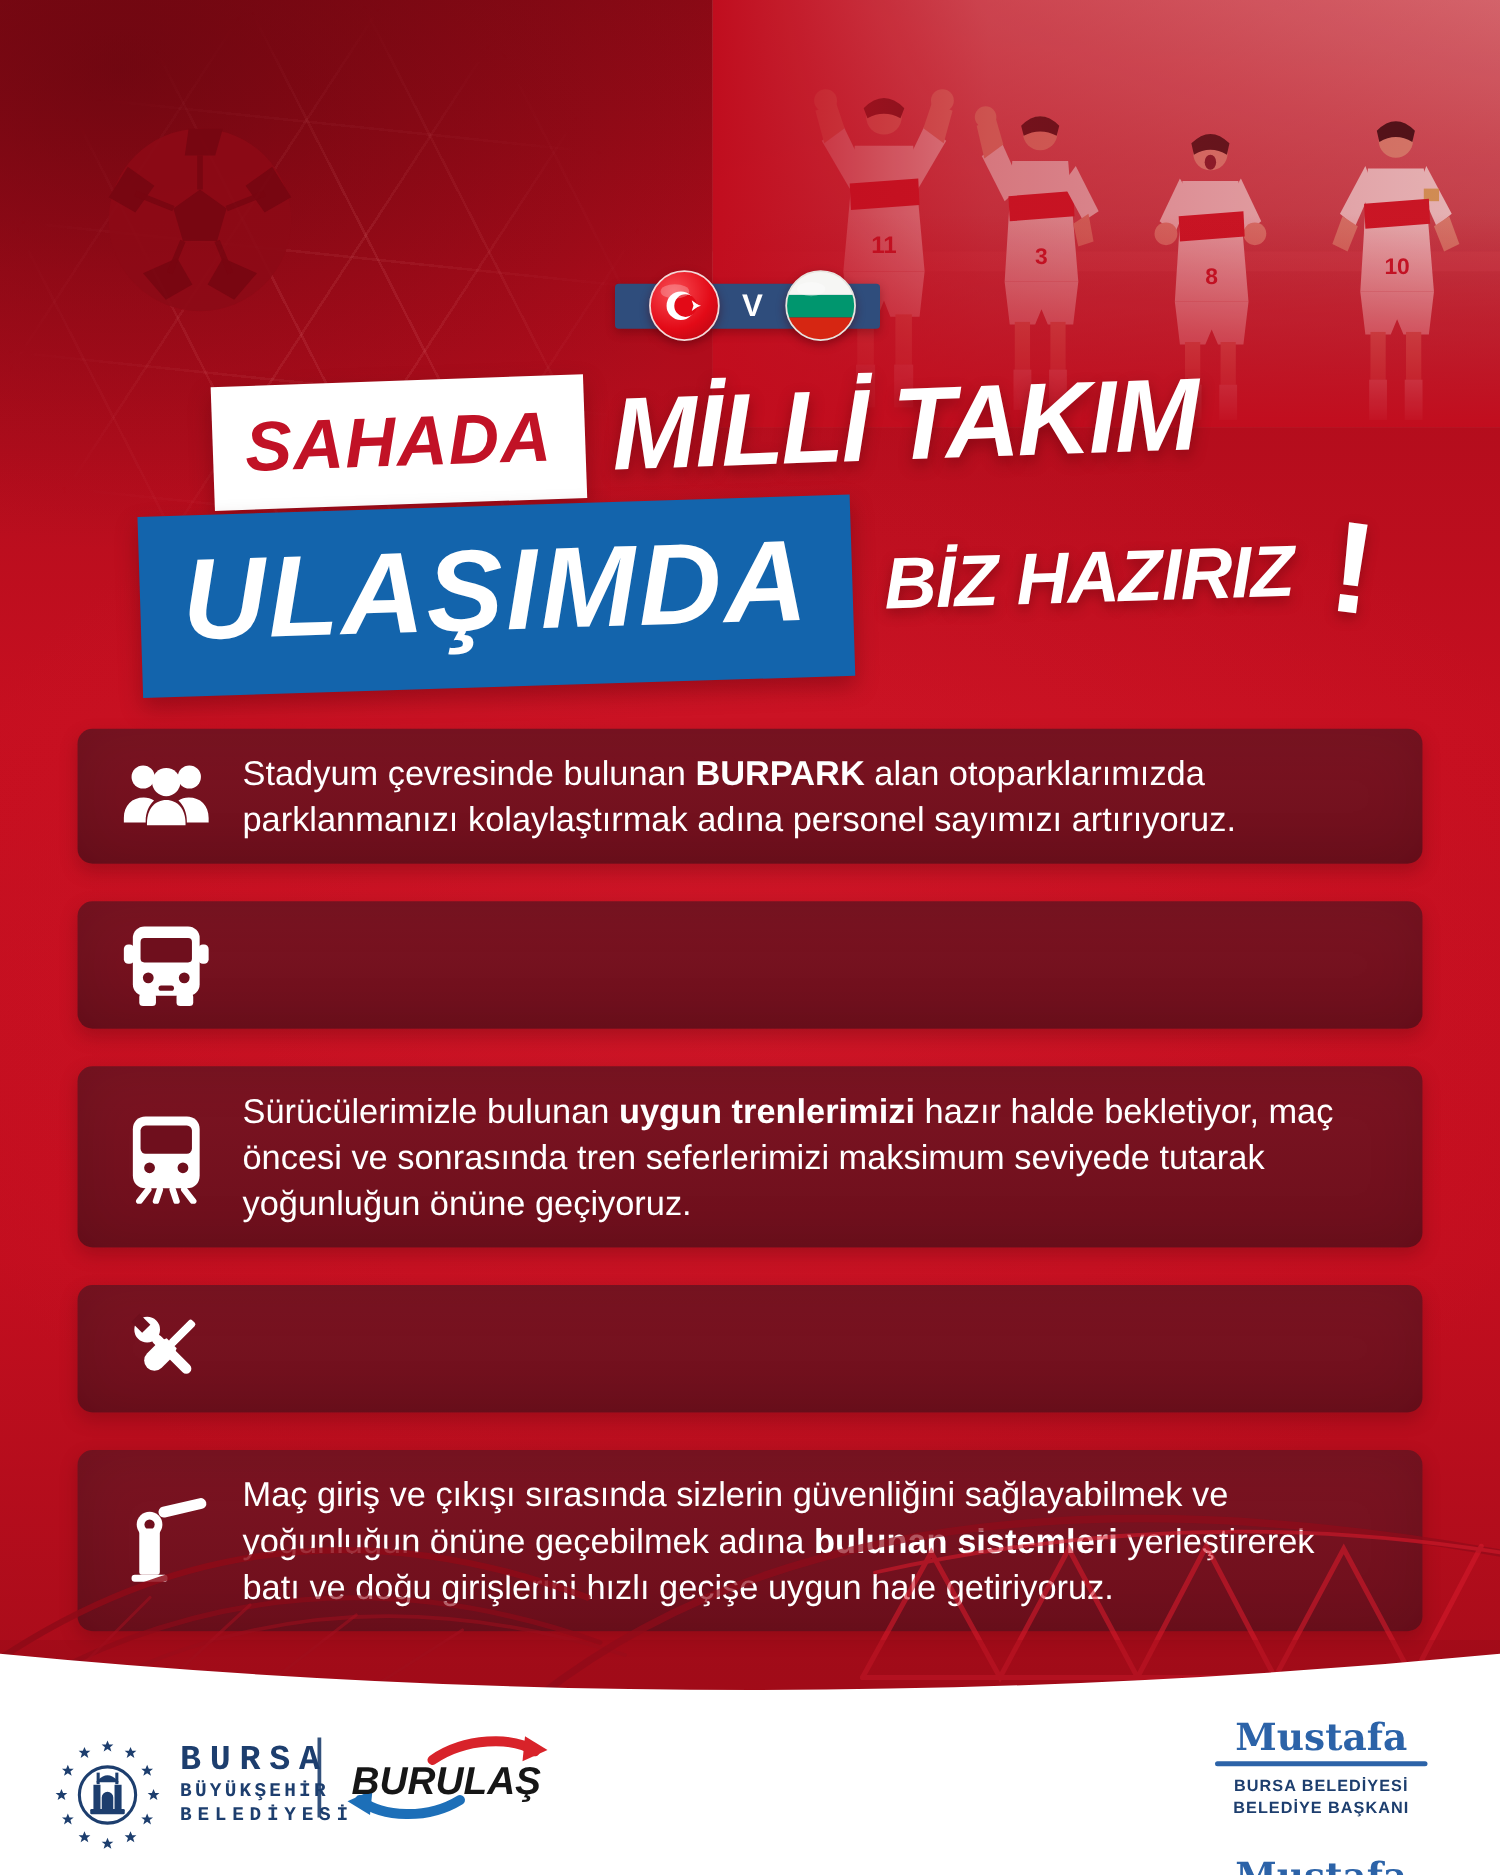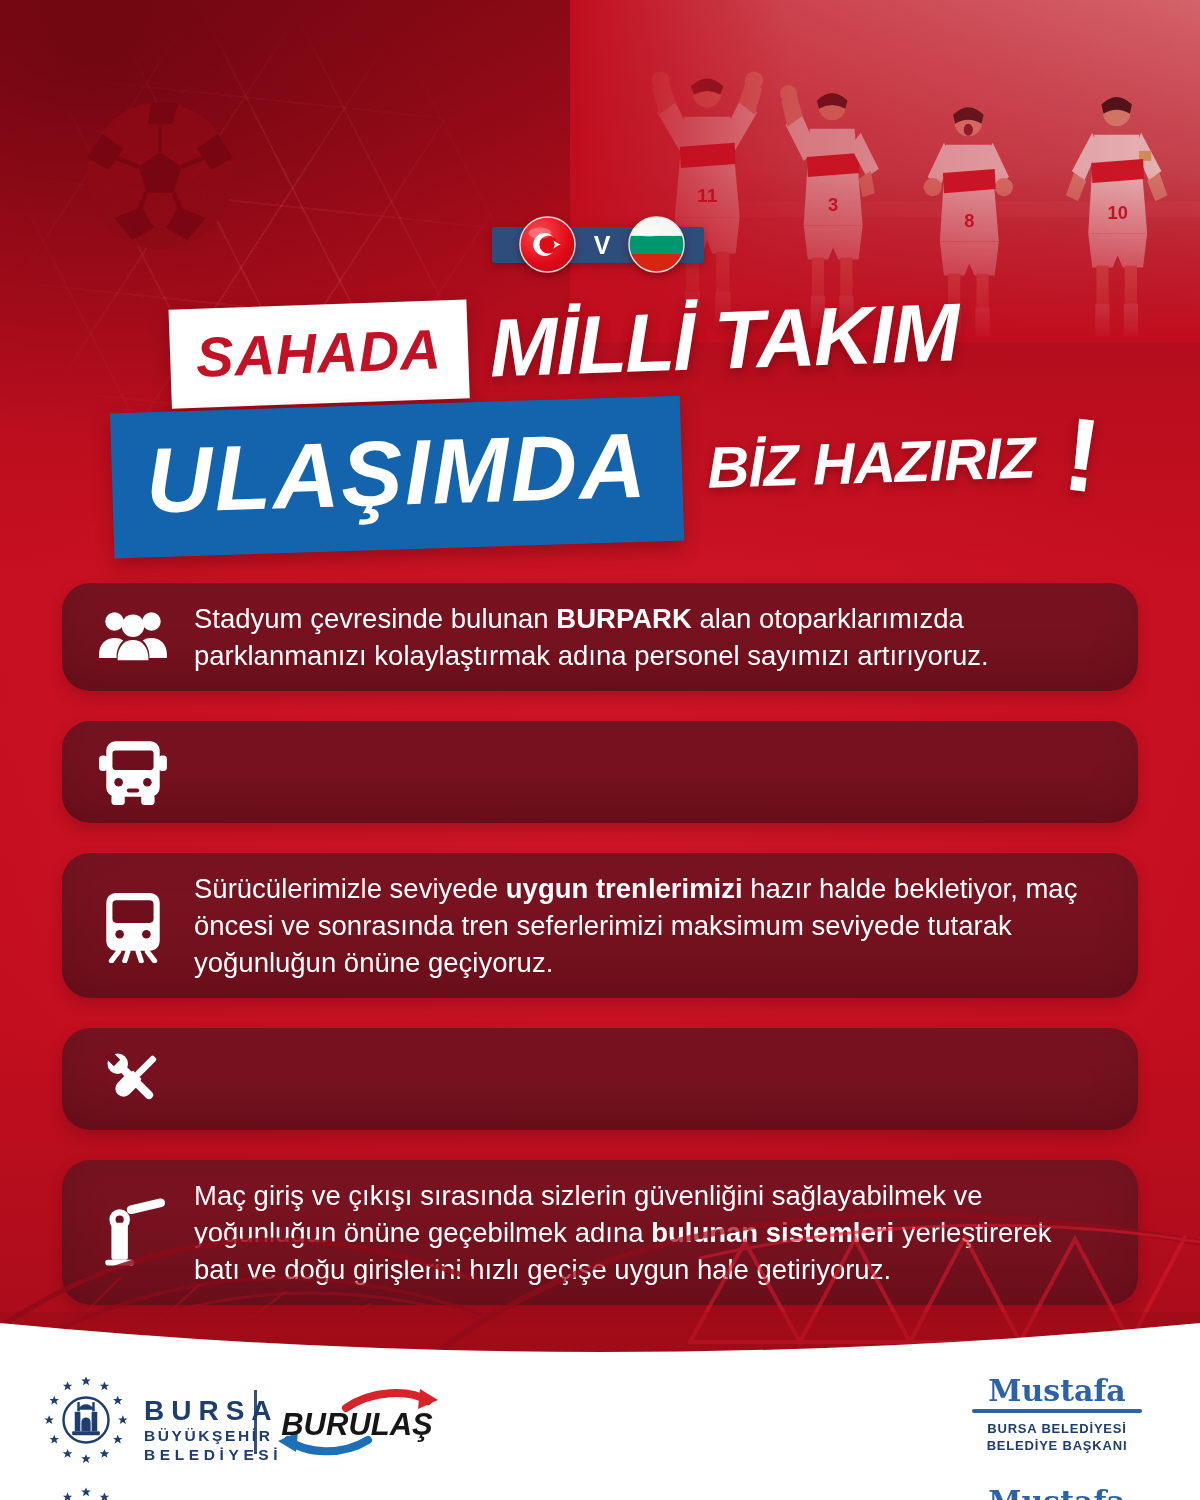--- a/index.html
+++ b/index.html
@@ -53,37 +53,37 @@
     font-weight:bold; font-style:italic; font-size:92px; letter-spacing:2px;
     box-shadow:0 8px 18px rgba(70,0,8,.35);
   }
   .h-mid { color:#fff; font-weight:bold; font-style:italic; font-size:58px; letter-spacing:-1px; text-shadow:0 4px 10px rgba(70,0,8,.4); }
   .h-exclaim { color:#fff; font-weight:bold; font-size:104px; transform:rotate(9deg); margin-left:4px; text-shadow:0 4px 10px rgba(70,0,8,.4); }
 
   
   .cards { position:absolute; left:62px; top:583px; width:1076px; display:flex; flex-direction:column; gap:30px; }
   .card {
     position:relative; background:linear-gradient(180deg,#7c1422 0%, #6e0f1c 100%);
-    border-radius:28px; padding:17px 44px 17px 132px; min-height:102px;
+    border-radius:12px; padding:17px 44px 17px 132px; min-height:102px;
     display:flex; align-items:center;
     box-shadow:0 6px 14px rgba(90,5,12,.30), inset 0 0 46px rgba(0,0,0,.12);
   }
   .card-icon { position:absolute; left:34px; top:50%; transform:translateY(-50%); width:74px; height:74px; }
   .card p { color:#fff; font-size:27.5px; line-height:37px; font-weight:normal; max-width:915px; }
   .card p b { font-weight:bold; }
 
   
   .curve { position:absolute; left:0; top:1295px; width:1200px; height:70px; display:block; }
   .white-base { position:absolute; left:0; top:1362px; width:1200px; height:138px; background:#fff; }
 
   .footer-row { position:absolute; left:0; width:1200px; height:100px; }
   .footer-row.main { top:1376px; }
   .footer-row.repeat { top:1487px; }
 
-  .bb-logo { position:absolute; left:44px; top:0; display:flex; align-items:flex-end; }
+  .bb-logo { position:absolute; left:44px; top:16px; display:flex; align-items:flex-start;font-family:Liberation Mono, monospace; }
   .bb-emblem { width:84px; height:88px; }
   .bb-text { margin-left:16px; color:#1d3e6e; padding-top:2px; }
   .bb-line1 { font-size:28px; font-weight:bold; letter-spacing:7px; line-height:30px; }
   .bb-line2 { font-size:15.5px; font-weight:bold; letter-spacing:2.6px; line-height:19px; }
   .bb-line3 { font-size:15.5px; font-weight:bold; letter-spacing:4.6px; line-height:19px; }
   .logo-divider { position:absolute; left:254px; top:14px; width:3px; height:64px; background:#1d3e6e; opacity:.9; }
   .burulas { position:absolute; left:272px; top:10px; width:170px; height:74px; }
 
   .mayor { position:absolute; right:48px; top:0; width:190px; text-align:center; }
   .mayor-first { font-family:"DejaVu Serif", serif; font-weight:bold; font-size:30px; color:#2c63a8; line-height:30px; }
@@ -292,21 +292,21 @@
       </div>
 
       <div class="card">
         <svg class="card-icon" viewBox="0 0 72 72">
           <path d="M20 4h32c6 0 10 4 10 10v36c0 6-4 10-10 10H20c-6 0-10-4-10-10V14c0-6 4-10 10-10z" fill="#fff"></path>
           <rect x="16" y="11" width="40" height="22" rx="4" fill="#6f0f1d"></rect>
           <circle cx="23" cy="44" r="4.2" fill="#6f0f1d"></circle>
           <circle cx="49" cy="44" r="4.2" fill="#6f0f1d"></circle>
           <path d="M22 61 L15 70 M50 61 L57 70 M31 61 L28 70 M41 61 L44 70" stroke="#fff" stroke-width="5" stroke-linecap="round"></path>
         </svg>
-        <p><span>Sürücülerimizle seviyede </span><b>uygun trenlerimizi</b><span> hazır halde bekletiyor, maç öncesi ve sonrasında tren seferlerimizi maksimum seviyede tutarak yoğunluğun önüne geçiyoruz.</span></p>
+        <p><span>Sürücülerimizle bulunan </span><b>uygun trenlerimizi</b><span> hazır halde bekletiyor, maç öncesi ve sonrasında tren seferlerimizi maksimum seviyede tutarak yoğunluğun önüne geçiyoruz.</span></p>
       </div>
 
       <div class="card">
         <svg class="card-icon" viewBox="0 0 72 72">
           <g transform="rotate(-45 36 36)">
             <circle cx="36" cy="15" r="10" fill="#fff"></circle>
             <rect x="31.5" y="2" width="9" height="12" fill="#6f0f1d"></rect>
             <rect x="32" y="22" width="8" height="40" rx="4" fill="#fff"></rect>
           </g>
           <g transform="rotate(45 36 36)">

